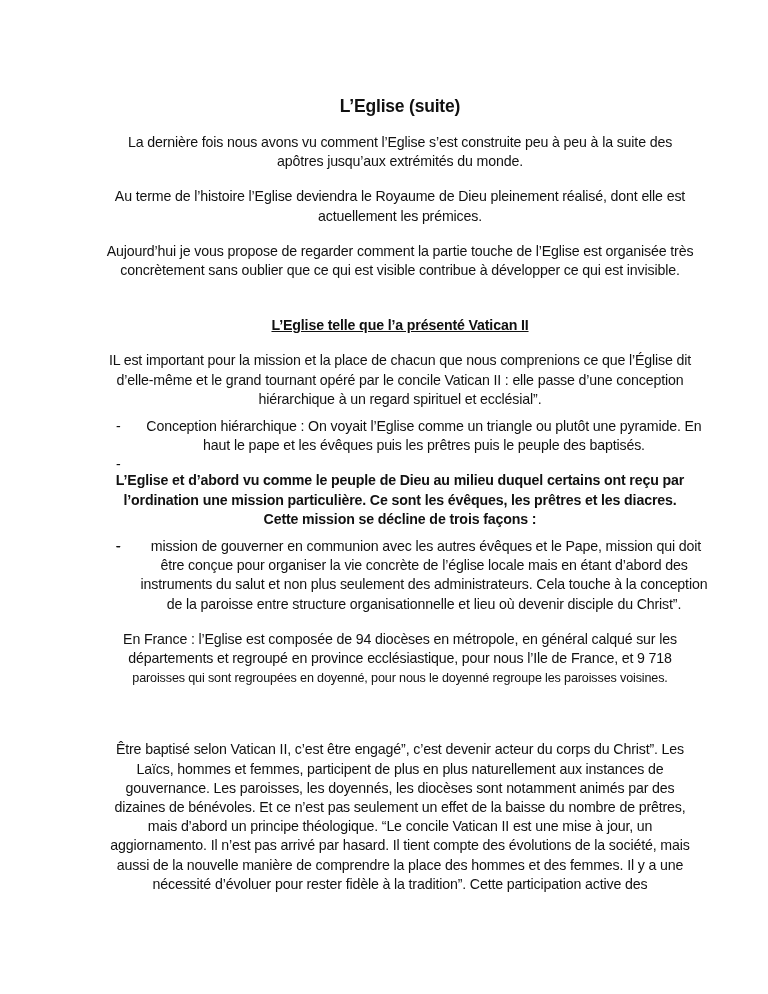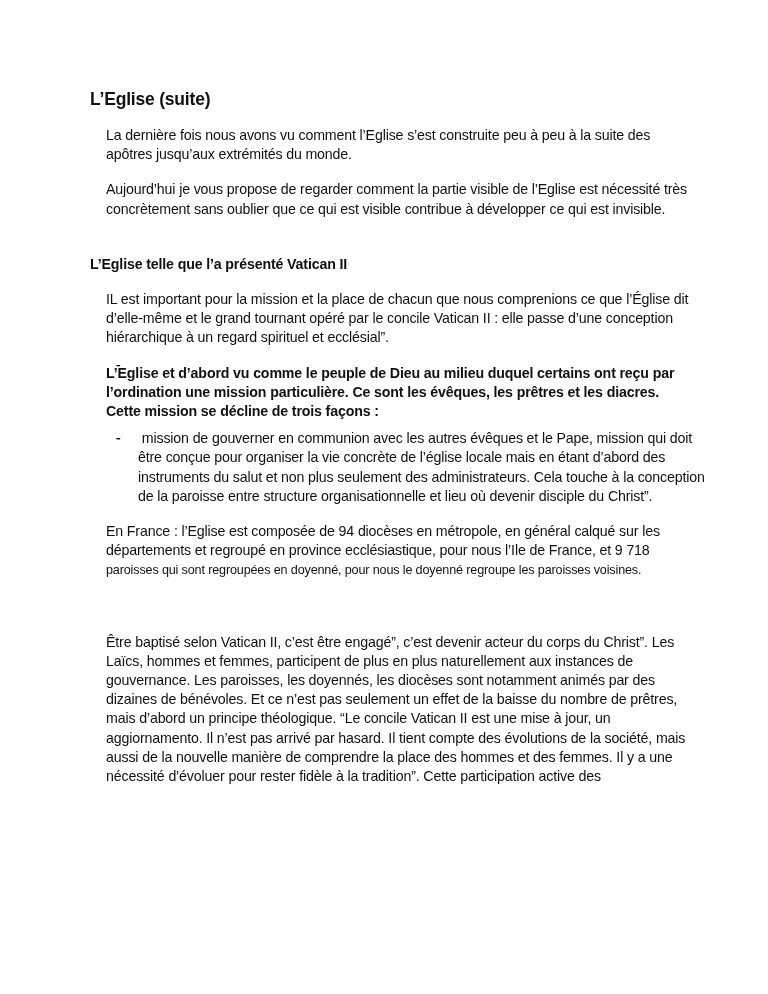--- a/index.html
+++ b/index.html
@@ -11,39 +11,41 @@
       width: 768px;
       height: 994px;
       overflow: hidden;
       position: relative;
       font-family: "Liberation Sans", "DejaVu Sans", sans-serif;
       color: #111111;
     }
     .page {
       position: absolute;
       left: 90px;
-      top: 88px;
+      top: 95px;
       width: 620px;
       font-size: 14.2px;
       line-height: 19.2px;
       letter-spacing: -0.15px;
+      text-align: center;
     }
     .title {
       font-weight: bold;
       font-size: 17.5px;
       line-height: 22px;
       margin: 0 0 10px 0;
       letter-spacing: -0.2px;
     }
     p {
       margin: 16px;
     }
     .gap { height: 20px; }
     .section-heading {
       font-weight: bold;
+      text-decoration: underline;
       margin: 0 0 5px 0;
     }
     .quote {
       margin-bottom: 8px;
     }
     ul.dash {
       list-style: none;
       margin: 0 0 8px 0;
       padding: 0;
     }
@@ -62,32 +64,34 @@
     .para { margin-bottom: 8px; font-weight: bold; }
   </style>
 </head>
 <body>
 
 <div class="page">
   <h1 class="title">L’Eglise (suite)</h1>
 
   <div class="intro">
     <p>La dernière fois nous avons vu comment l’Eglise s’est construite peu à peu à la suite des apôtres jusqu’aux extrémités du monde.</p>
-    <p>Aujourd’hui je vous propose de regarder comment la partie visible de l’Eglise est nécessité très concrètement sans oublier que ce qui est visible contribue à développer ce qui est invisible.</p>
+    <p>Au terme de l’histoire l’Eglise deviendra le Royaume de Dieu pleinement réalisé, dont elle est actuellement les prémices.</p>
+    <p>Aujourd’hui je vous propose de regarder comment la partie touche de l’Eglise est organisée très concrètement sans oublier que ce qui est visible contribue à développer ce qui est invisible.</p>
   </div>
 
   <div class="gap"></div>
 
   <p class="section-heading">L’Eglise telle que l’a présenté Vatican II</p>
 
   <p class="quote">IL est important pour la mission et la place de chacun que nous comprenions ce que l’Église dit d’elle-même et le grand tournant opéré par le concile Vatican II : elle passe d’une conception hiérarchique à un regard spirituel et ecclésial”.</p>
 
   <ul class="dash">
     <li>
       <span class="bullet">-</span>
+      <span>Conception hiérarchique : On voyait l’Eglise comme un triangle ou plutôt une pyramide. En haut le pape et les évêques puis les prêtres puis le peuple des baptisés.</span>
     </li>
     <li>
       <span class="bullet">-</span>
     </li>
   </ul>
 
   <p class="para">L’Eglise et d’abord vu comme le peuple de Dieu au milieu duquel certains ont reçu par l’ordination une mission particulière. Ce sont les évêques, les prêtres et les diacres. Cette mission se décline de trois façons :</p>
 
   <ul class="dash">
     <li>

